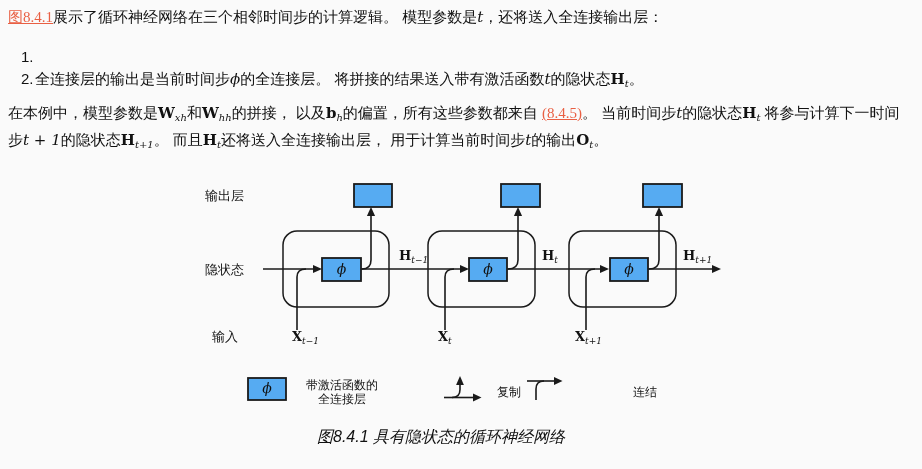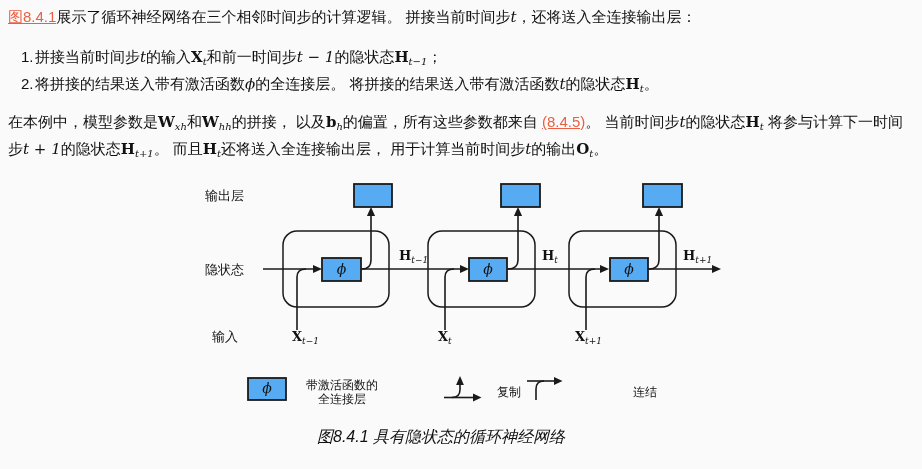--- a/index.html
+++ b/index.html
@@ -6,55 +6,54 @@
     --bg:#fafafa; --text:#111111; --link:#e95f43; --line:#1a1a1a; --box-fill:#56abf2;
   }
   html,body{margin:0;padding:0;}
   body{
     position:relative; width:922px; height:469px; overflow:hidden;
     background:var(--bg); color:var(--text);
     font-family:"Liberation Sans",sans-serif;
   }
   .para{position:absolute; font-size:15px; line-height:22px; margin:0;}
   #intro{left:8px; top:6px; width:905px;}
-  #params{left:8px; top:102px; width:896px;margin-top:9px;}
+  #params{left:8px; top:102px; width:896px;}
   #steps{position:absolute; left:21px; top:46px; margin:0; padding:0; list-style:none;
          font-size:15px; line-height:22px;}
   #steps li{display:flex;}
   #steps .num{flex:none; width:14px;}
-  .seg-a{color:var(--link); text-decoration:underline; cursor:pointer;}
+  .seg-a{color:var(--link); text-decoration:underline; cursor:pointer;font-family:Liberation Serif, serif;}
   .seg-m{font-family:"DejaVu Serif",serif; font-style:italic;}
   .seg-b{font-family:"DejaVu Serif",serif; font-weight:bold;}
   .seg-sub{font-family:"DejaVu Serif",serif; font-style:italic; font-size:10px; vertical-align:-3px;}
   #figure{position:absolute; left:0; top:0;}
   svg text{fill:var(--text);}
   .cjk-label{font-size:13px;}
   .legend-label{font-size:12px;}
   .mbase{font-family:"DejaVu Serif",serif; font-weight:bold; font-size:13px;}
   .msub{font-family:"DejaVu Serif",serif; font-style:italic; font-size:9px;}
   .phi{font-family:"DejaVu Serif",serif; font-style:italic; font-size:14px;}
   .caption{font-size:16px; font-style:italic;}
   .box{fill:var(--box-fill); stroke:var(--line); stroke-width:1.8;}
   .cell{fill:none; stroke:var(--line); stroke-width:1.5;}
   .flow{fill:none; stroke:var(--line); stroke-width:1.6;}
   .arrowhead{fill:var(--line); stroke:none;}
 </style>
 </head>
 <body>
 
-<p class="para" id="intro"><a class="seg-a">图8.4.1</a><span class="seg-p">展示了循环神经网络在三个相邻时间步的计算逻辑。 拼接当前时间步</span><span class="seg-m">t</span><span class="seg-p">，还将送入全连接输出层：</span></p>
+<p class="para" id="intro"><a class="seg-a">图8.4.1</a><span class="seg-p">展示了循环神经网络在三个相邻时间步的计算逻辑。 模型参数是</span><span class="seg-m">t</span><span class="seg-p">，还将送入全连接输出层：</span></p>
 
 <ol id="steps">
   <li>
     <span class="num">1.</span>
-    <span><span class="seg-p">拼接当前时间步</span><span class="seg-m">t</span><span class="seg-p">的输入</span><span class="seg-b">X</span><span class="seg-sub">t</span><span class="seg-p">和前一时间步</span><span class="seg-m">t − 1</span><span class="seg-p">的隐状态</span><span class="seg-b">H</span><span class="seg-sub">t−1</span><span class="seg-p">；</span></span>
   </li>
   <li>
     <span class="num">2.</span>
-    <span><span class="seg-p">将拼接的结果送入带有激活函数</span><span class="seg-m">ϕ</span><span class="seg-p">的全连接层。 将拼接的结果送入带有激活函数</span><span class="seg-m">t</span><span class="seg-p">的隐状态</span><span class="seg-b">H</span><span class="seg-sub">t</span><span class="seg-p">。</span></span>
+    <span><span class="seg-p">全连接层的输出是当前时间步</span><span class="seg-m">ϕ</span><span class="seg-p">的全连接层。 将拼接的结果送入带有激活函数</span><span class="seg-m">t</span><span class="seg-p">的隐状态</span><span class="seg-b">H</span><span class="seg-sub">t</span><span class="seg-p">。</span></span>
   </li>
 </ol>
 
 <p class="para" id="params"><span class="seg-p">在本例中，模型参数是</span><span class="seg-b">W</span><span class="seg-sub">xh</span><span class="seg-p">和</span><span class="seg-b">W</span><span class="seg-sub">hh</span><span class="seg-p">的拼接， 以及</span><span class="seg-b">b</span><span class="seg-sub">h</span><span class="seg-p">的偏置，所有这些参数都来自 </span><a class="seg-a">(8.4.5)</a><span class="seg-p">。 当前时间步</span><span class="seg-m">t</span><span class="seg-p">的隐状态</span><span class="seg-b">H</span><span class="seg-sub">t</span><span class="seg-p"> 将参与计算下一时间步</span><span class="seg-m">t + 1</span><span class="seg-p">的隐状态</span><span class="seg-b">H</span><span class="seg-sub">t+1</span><span class="seg-p">。 而且</span><span class="seg-b">H</span><span class="seg-sub">t</span><span class="seg-p">还将送入全连接输出层， 用于计算当前时间步</span><span class="seg-m">t</span><span class="seg-p">的输出</span><span class="seg-b">O</span><span class="seg-sub">t</span><span class="seg-p">。</span></p>
 
 <svg id="figure" width="922" height="469" viewBox="0 0 922 469" xmlns="http://www.w3.org/2000/svg">
 
   <text class="cjk-label" x="205" y="200">输出层</text>
   <text class="cjk-label" x="205" y="274">隐状态</text>
   <text class="cjk-label" x="212" y="341">输入</text>

